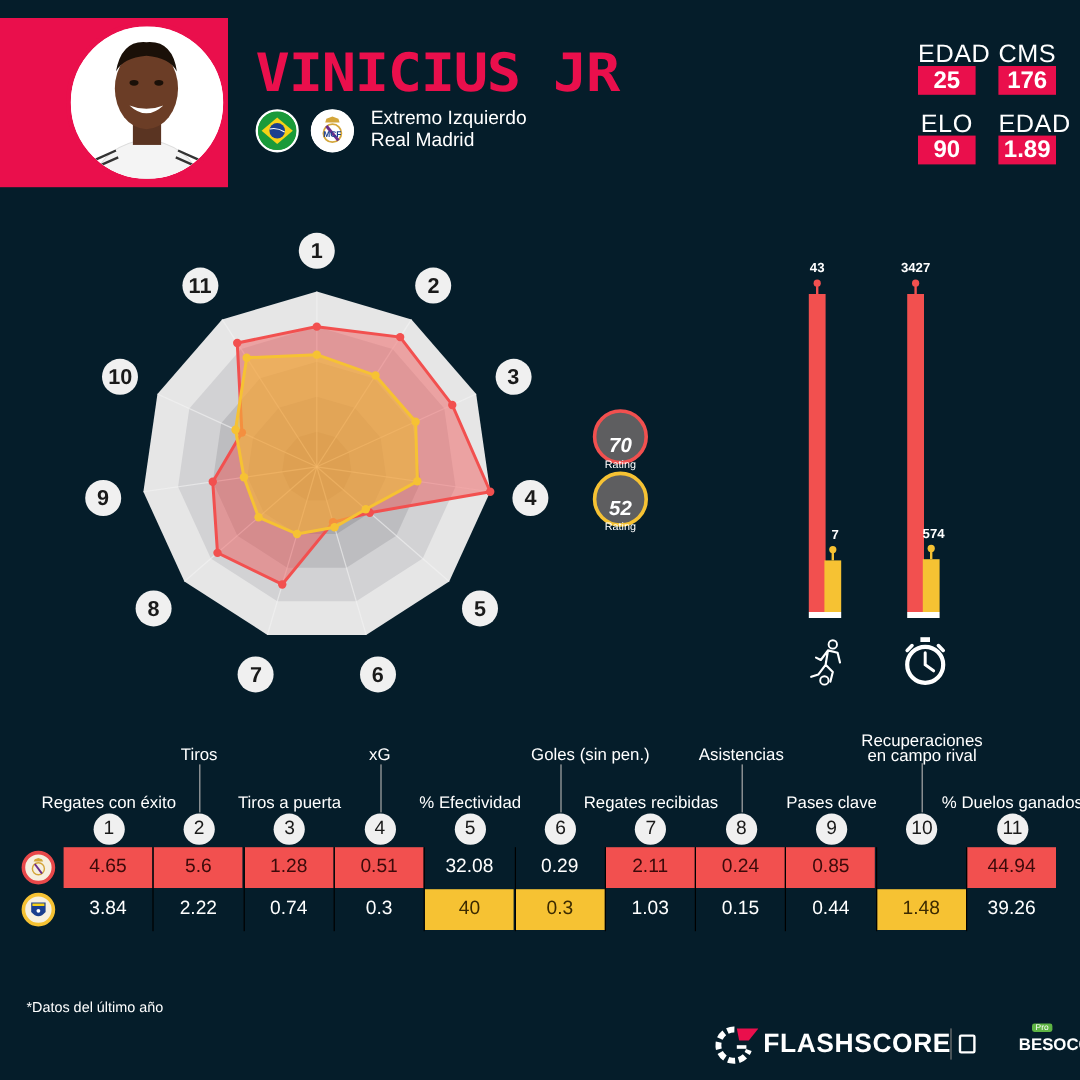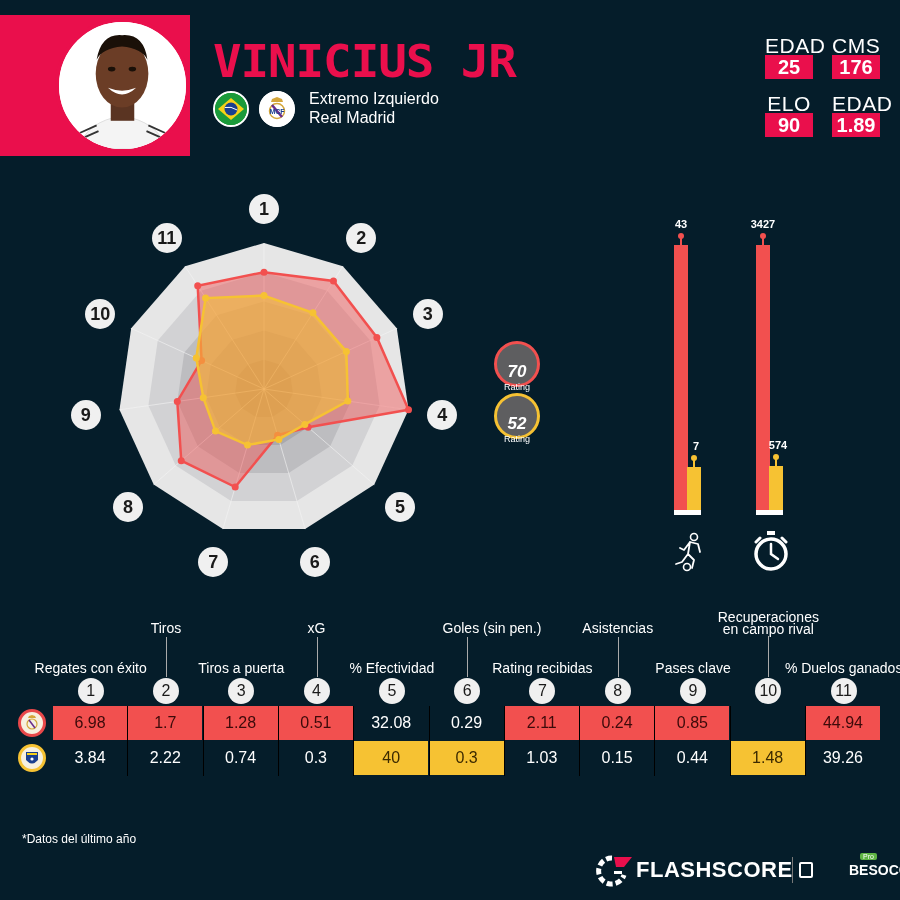--- a/index.html
+++ b/index.html
@@ -206,26 +206,26 @@
     <rect x="16" y="1" width="8" height="4" fill="#fff"></rect>
     <circle cx="20" cy="24" r="15" fill="none" stroke="#fff" stroke-width="3.5"></circle>
     <path d="M20 14 L20 24 L27 29" stroke="#fff" stroke-width="2.5" fill="none" stroke-linecap="round"></path>
     <path d="M5 12 L9 8 M35 12 L31 8" stroke="#fff" stroke-width="3" stroke-linecap="round"></path>
   </svg>
 </div>
 
 <div id="table">
     <div class="col-hdr" style="left: 90.65px; top: 662px;">Regates con éxito</div>
     <div class="col-num" style="left: 90.65px; top: 678px;">1</div>
-    <div class="cell hl-red" style="left: 53px; top: 706px;">6.98</div>
+    <div class="cell hl-red" style="left: 53px; top: 706px;">4.65</div>
     <div class="cell" style="left: 53px; top: 741px;">3.84</div>
     <div class="col-hdr" style="left: 165.95px; top: 622px;">Tiros</div>
     <div class="col-line" style="left: 165.95px; top: 637px; height: 40px;"></div>
     <div class="col-num" style="left: 165.95px; top: 678px;">2</div>
-    <div class="cell hl-red" style="left: 128.3px; top: 706px;">1.7</div>
+    <div class="cell hl-red" style="left: 128.3px; top: 706px;">5.6</div>
     <div class="cell" style="left: 128.3px; top: 741px;">2.22</div>
     <div class="vsep" style="left: 127.3px;"></div>
     <div class="col-hdr" style="left: 241.25px; top: 662px;">Tiros a puerta</div>
     <div class="col-num" style="left: 241.25px; top: 678px;">3</div>
     <div class="cell hl-red" style="left: 203.6px; top: 706px;">1.28</div>
     <div class="cell" style="left: 203.6px; top: 741px;">0.74</div>
     <div class="vsep" style="left: 202.6px;"></div>
     <div class="col-hdr" style="left: 316.55px; top: 622px;">xG</div>
     <div class="col-line" style="left: 316.55px; top: 637px; height: 40px;"></div>
     <div class="col-num" style="left: 316.55px; top: 678px;">4</div>
@@ -236,21 +236,21 @@
     <div class="col-num" style="left: 391.85px; top: 678px;">5</div>
     <div class="cell" style="left: 354.2px; top: 706px;">32.08</div>
     <div class="cell hl-yel" style="left: 354.2px; top: 741px;">40</div>
     <div class="vsep" style="left: 353.2px;"></div>
     <div class="col-hdr" style="left: 492px; top: 622px;">Goles (sin pen.)</div>
     <div class="col-line" style="left: 467.15px; top: 637px; height: 40px;"></div>
     <div class="col-num" style="left: 467.15px; top: 678px;">6</div>
     <div class="cell" style="left: 429.5px; top: 706px;">0.29</div>
     <div class="cell hl-yel" style="left: 429.5px; top: 741px;">0.3</div>
     <div class="vsep" style="left: 428.5px;"></div>
-    <div class="col-hdr" style="left: 542.45px; top: 662px;">Rating recibidas</div>
+    <div class="col-hdr" style="left: 542.45px; top: 662px;">Regates recibidas</div>
     <div class="col-num" style="left: 542.45px; top: 678px;">7</div>
     <div class="cell hl-red" style="left: 504.8px; top: 706px;">2.11</div>
     <div class="cell" style="left: 504.8px; top: 741px;">1.03</div>
     <div class="vsep" style="left: 503.8px;"></div>
     <div class="col-hdr" style="left: 617.75px; top: 622px;">Asistencias</div>
     <div class="col-line" style="left: 617.75px; top: 637px; height: 40px;"></div>
     <div class="col-num" style="left: 617.75px; top: 678px;">8</div>
     <div class="cell hl-red" style="left: 580.1px; top: 706px;">0.24</div>
     <div class="cell" style="left: 580.1px; top: 741px;">0.15</div>
     <div class="vsep" style="left: 579.1px;"></div>

